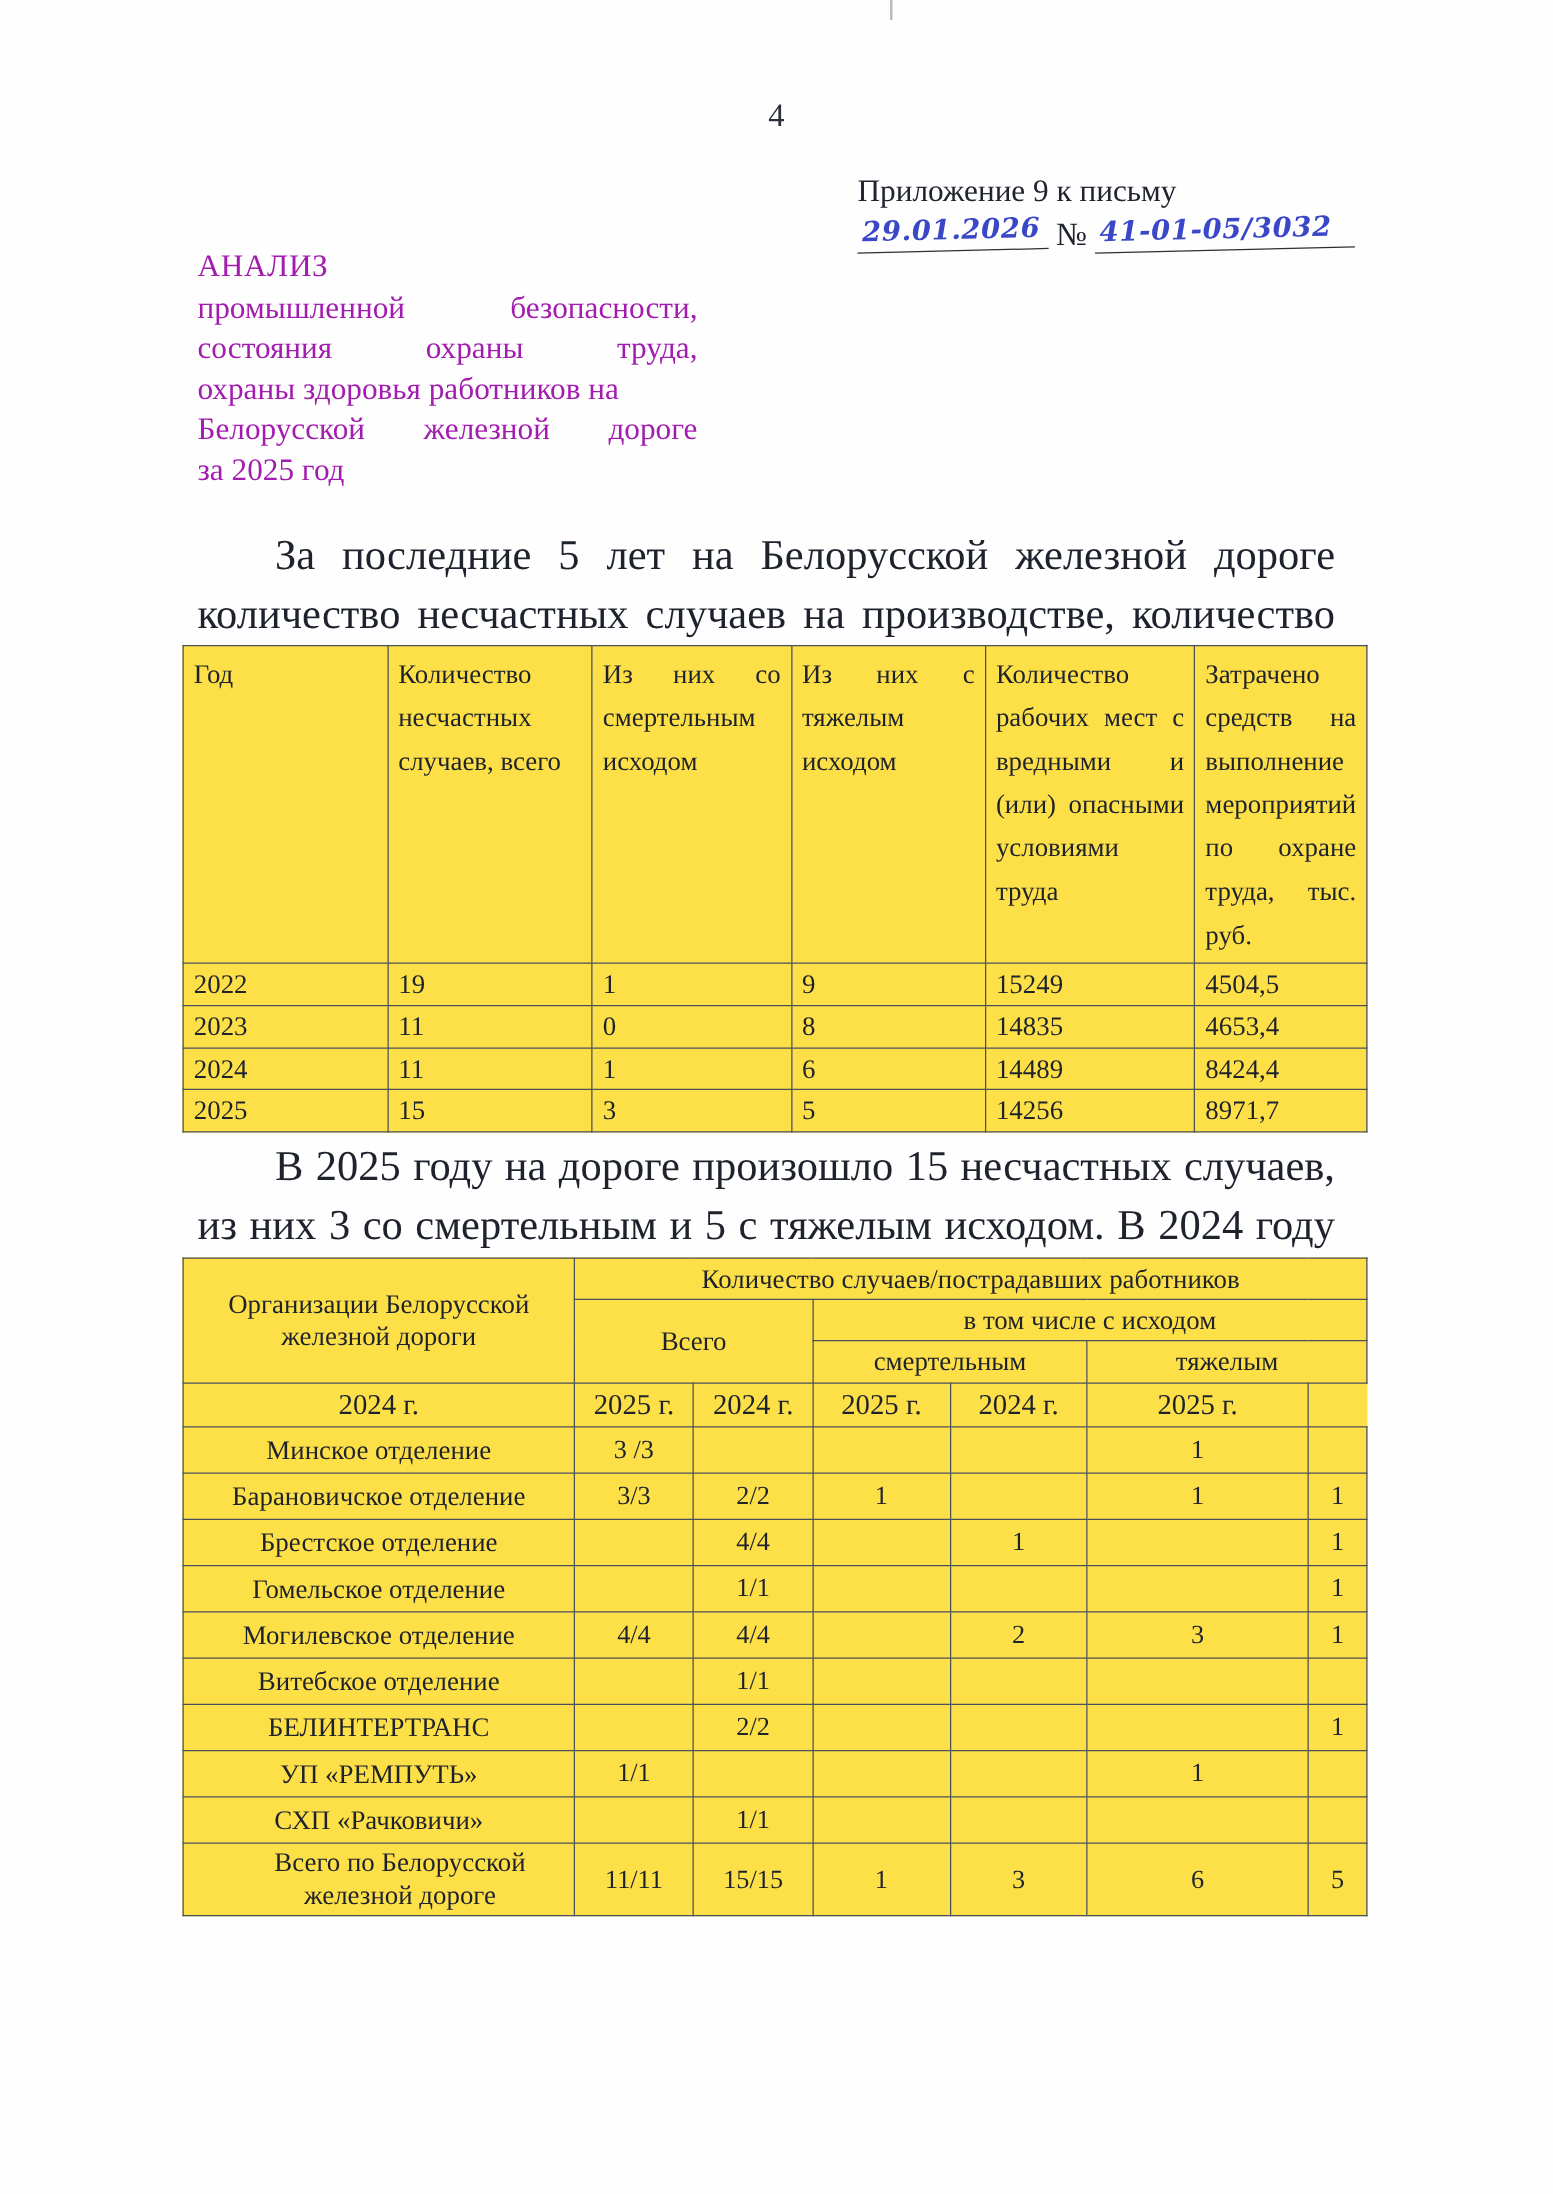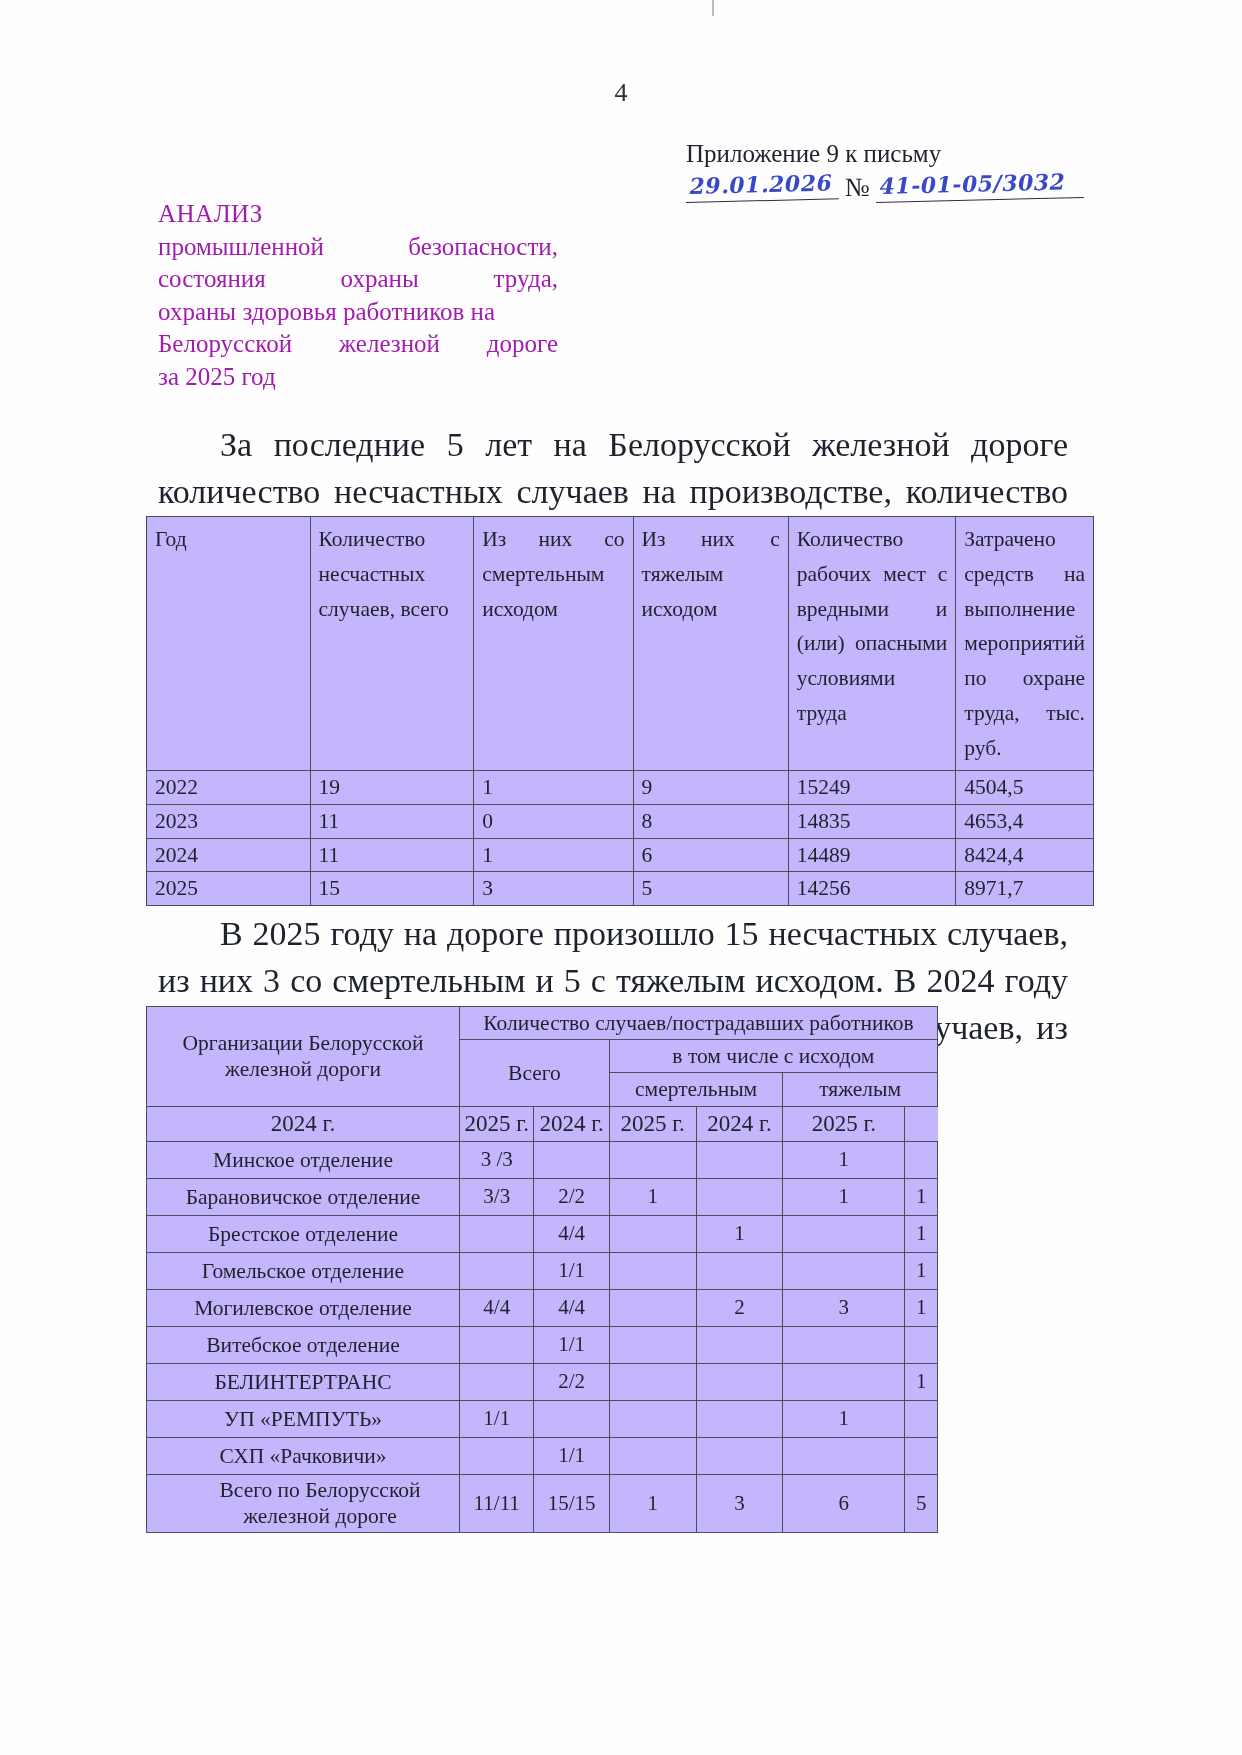--- a/index.html
+++ b/index.html
@@ -108,21 +108,21 @@
     top: 875px;
     width: 910px;
   }
 
   
   table {
     border-collapse: collapse;
     position: absolute;
     font-size: 21.5px;
     color: #1e222c;
-    background: #c4b5fd;
+    background: #fde047;
     font-family: Liberation Serif, serif;
   }
   table td, table th {
     border: 1.3px solid #4a4f5c;
     font-weight: normal;
     vertical-align: top;
     padding: 5px 8px 4px 8px;
   }
 
   
@@ -145,21 +145,21 @@
     height: 26px;
     padding-top: 3px;
     padding-bottom: 3px;
     line-height: 1.25;
   }
 
   
   #table-org {
     left: 146px;
     top: 1006px;
-    width: 792px;
+    width: 948px;
     font-size: 21px;
   }
   #table-org td {
     text-align: center;
     vertical-align: middle;
     padding: 3px 4px;
     line-height: 1.22;
   }
   #table-org td.head {
     font-size: 21.5px;

